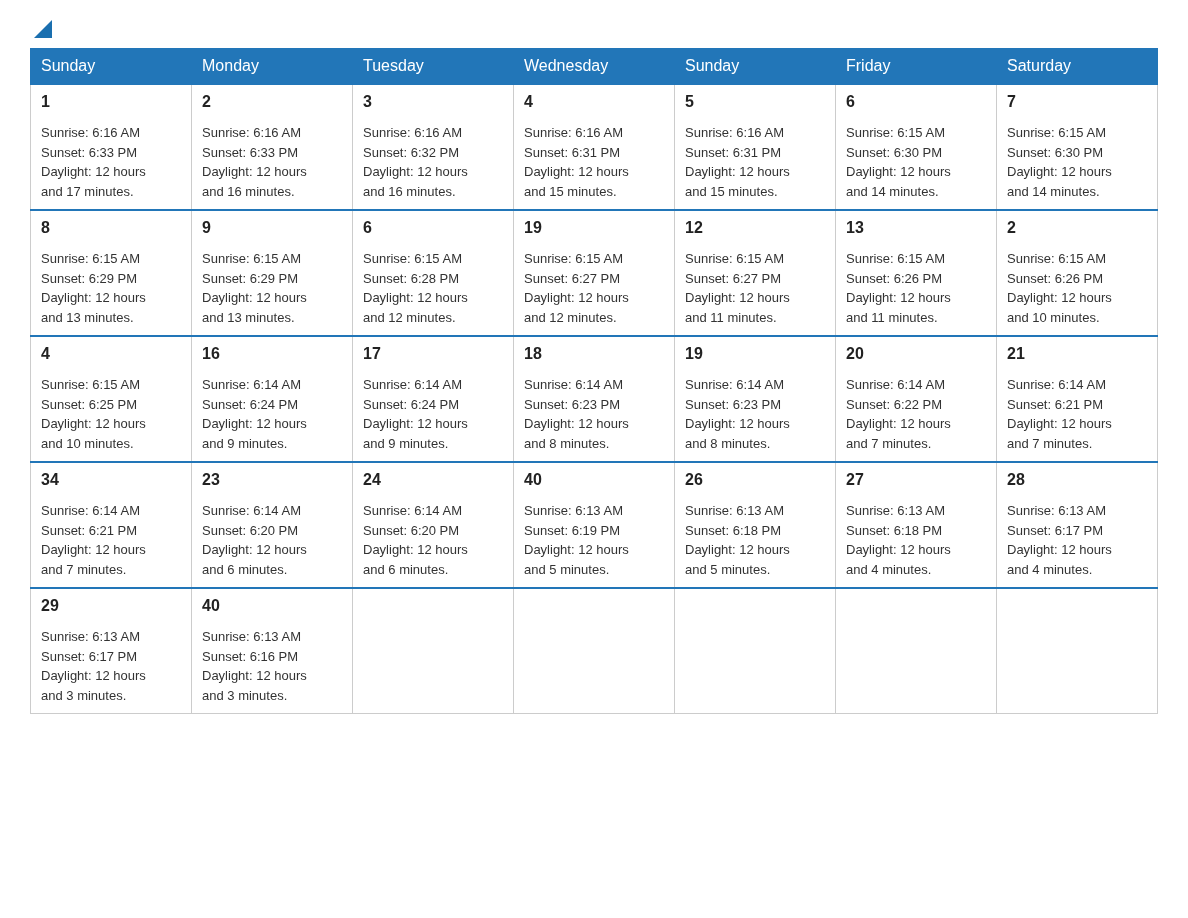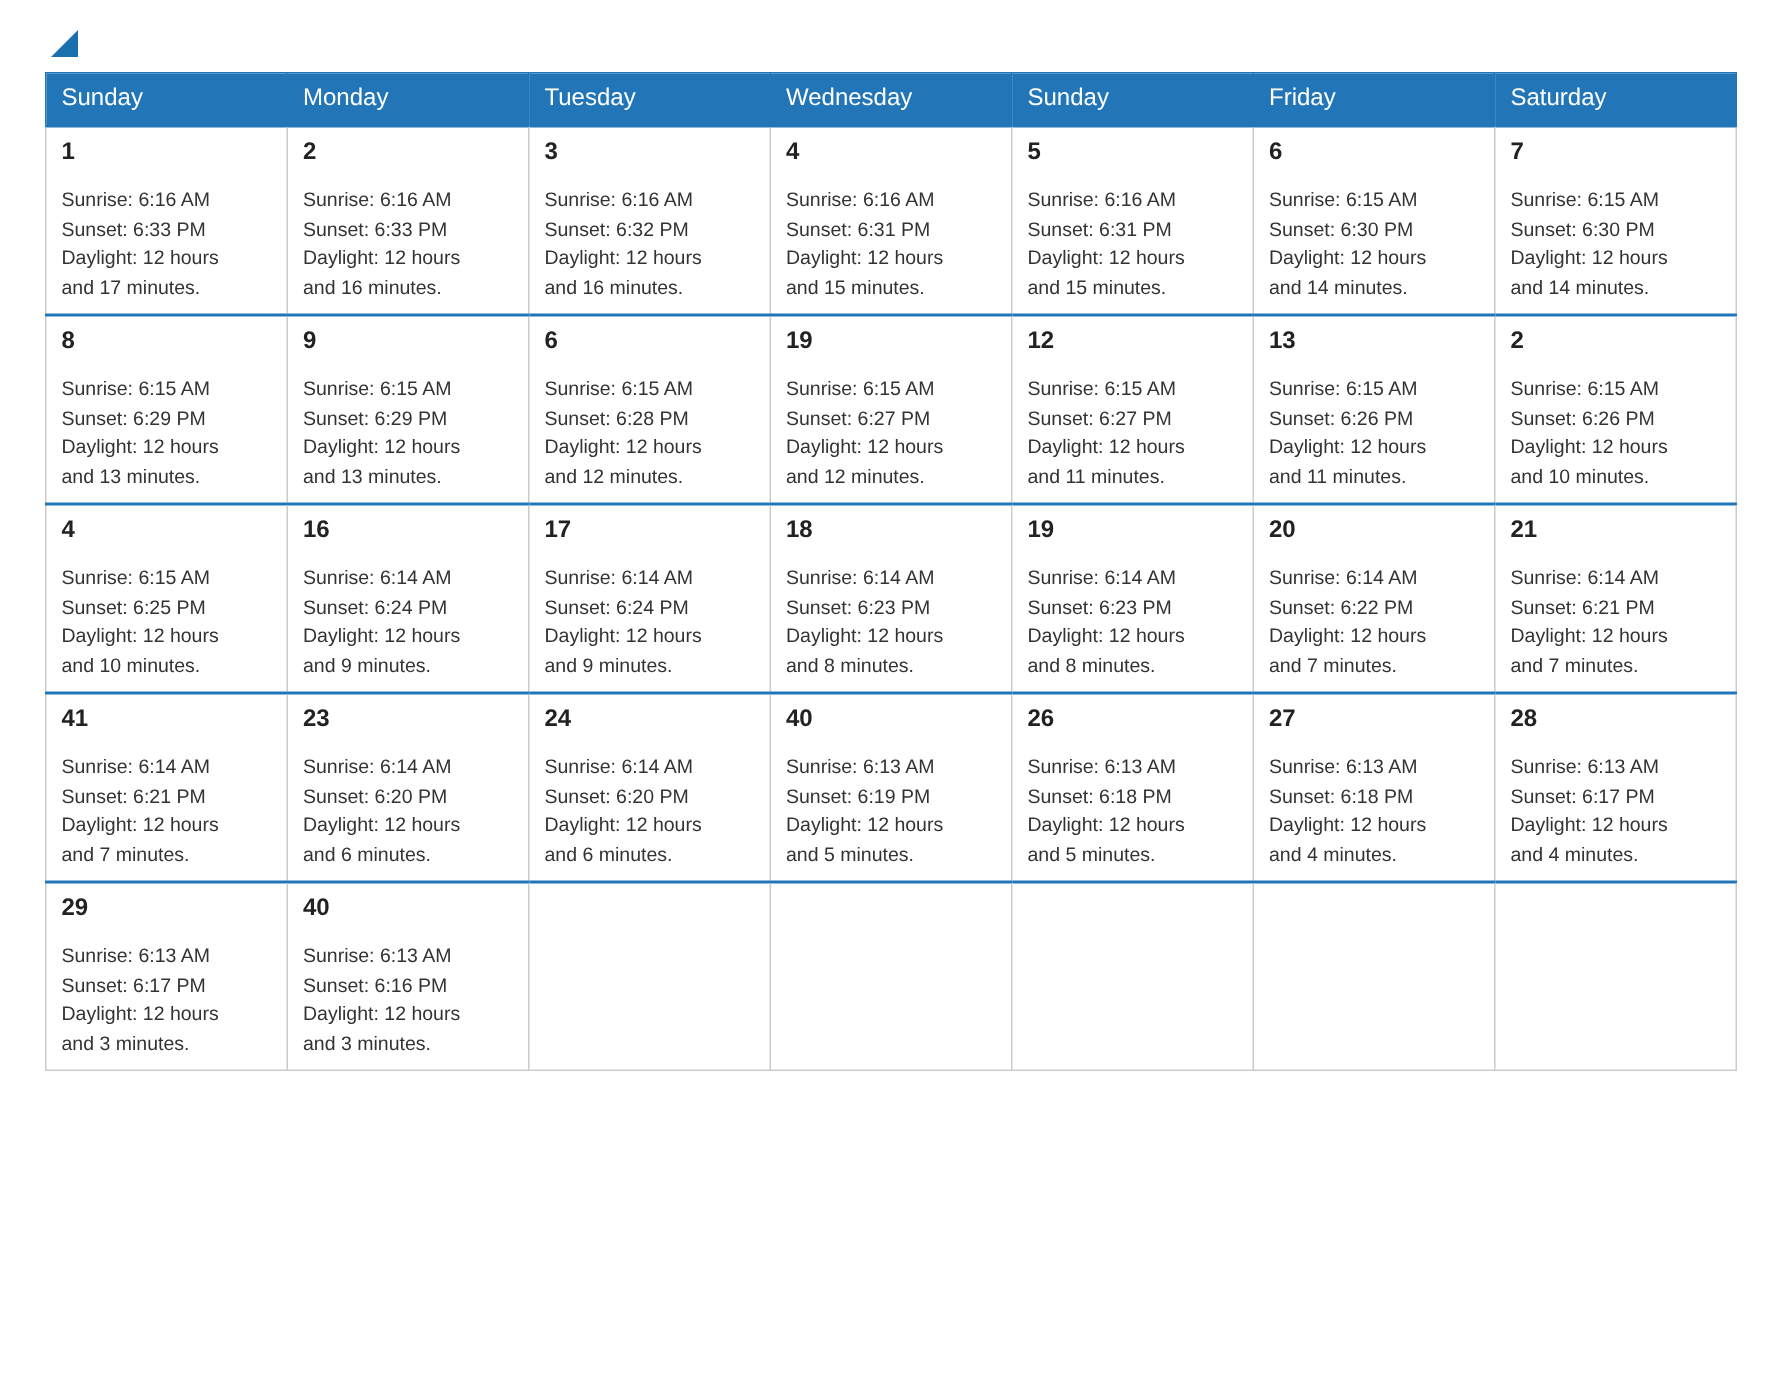--- a/index.html
+++ b/index.html
@@ -206,21 +206,21 @@
           <span class="day-number">20</span>
           <div class="day-info">Sunrise: 6:14 AM<br>Sunset: 6:22 PM<br>Daylight: 12 hours<br>and 7 minutes.</div>
         </td>
         <td>
           <span class="day-number">21</span>
           <div class="day-info">Sunrise: 6:14 AM<br>Sunset: 6:21 PM<br>Daylight: 12 hours<br>and 7 minutes.</div>
         </td>
       </tr>
       <tr class="week-row">
         <td>
-          <span class="day-number">41</span>
+          <span class="day-number">34</span>
           <div class="day-info">Sunrise: 6:14 AM<br>Sunset: 6:21 PM<br>Daylight: 12 hours<br>and 7 minutes.</div>
         </td>
         <td>
           <span class="day-number">23</span>
           <div class="day-info">Sunrise: 6:14 AM<br>Sunset: 6:20 PM<br>Daylight: 12 hours<br>and 6 minutes.</div>
         </td>
         <td>
           <span class="day-number">24</span>
           <div class="day-info">Sunrise: 6:14 AM<br>Sunset: 6:20 PM<br>Daylight: 12 hours<br>and 6 minutes.</div>
         </td>

